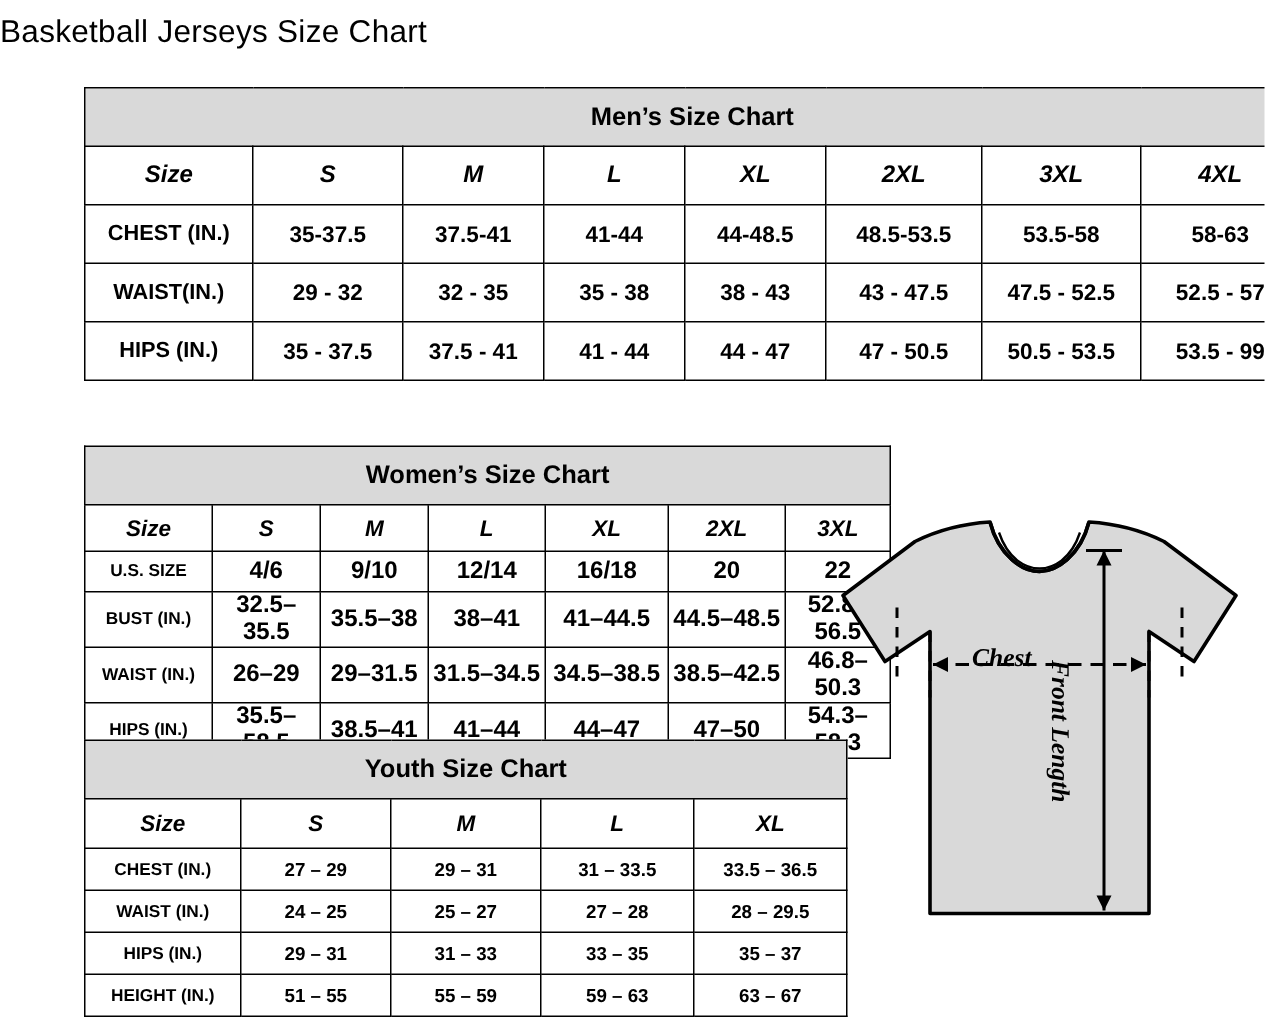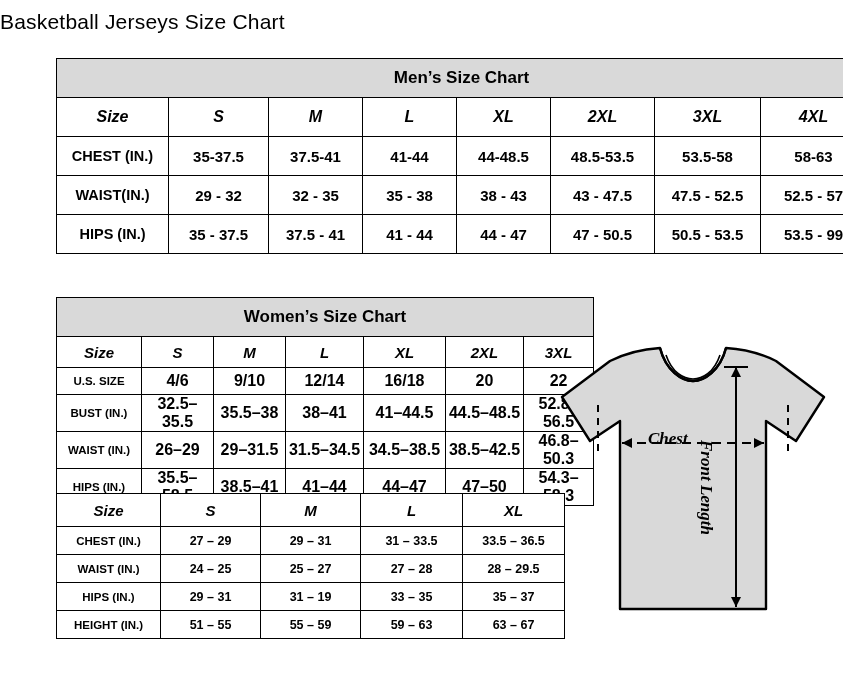--- a/index.html
+++ b/index.html
@@ -244,20 +244,23 @@
 
 <table class="sz" id="youth-table">
   <colgroup>
     <col style="width:104px">
       <col style="width:100px">
       <col style="width:100px">
       <col style="width:102px">
       <col style="width:102px">
   </colgroup>
   <tbody>
+    <tr>
+      <td class="caption-cell" colspan="5">Youth Size Chart</td>
+    </tr>
     <tr class="hdr">
       <td>Size</td>
       <td>S</td>
       <td>M</td>
       <td>L</td>
       <td>XL</td>
     </tr>
     <tr>
       <td class="rowlabel">CHEST (IN.)</td>
       <td>27  –  29</td>
@@ -268,21 +271,21 @@
     <tr>
       <td class="rowlabel">WAIST  (IN.)</td>
       <td>24  –  25</td>
       <td>25  –  27</td>
       <td>27  –  28</td>
       <td>28  –  29.5</td>
     </tr>
     <tr>
       <td class="rowlabel">HIPS  (IN.)</td>
       <td>29  –  31</td>
-      <td>31  –  19</td>
+      <td>31  –  33</td>
       <td>33  –  35</td>
       <td>35  –  37</td>
     </tr>
     <tr>
       <td class="rowlabel">HEIGHT  (IN.)</td>
       <td>51  –  55</td>
       <td>55  –  59</td>
       <td>59  –  63</td>
       <td>63  –  67</td>
     </tr>

